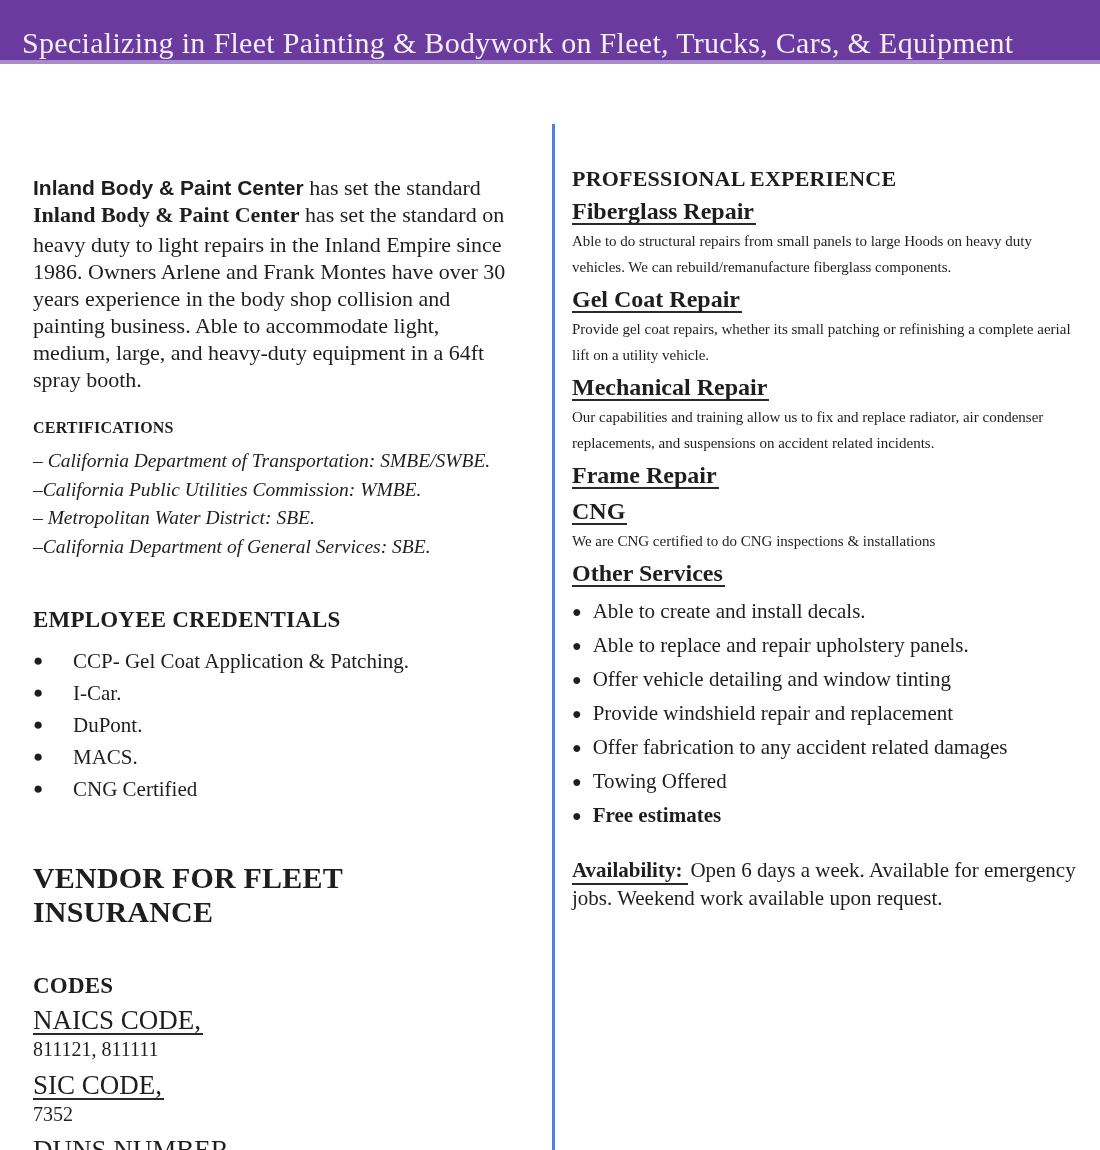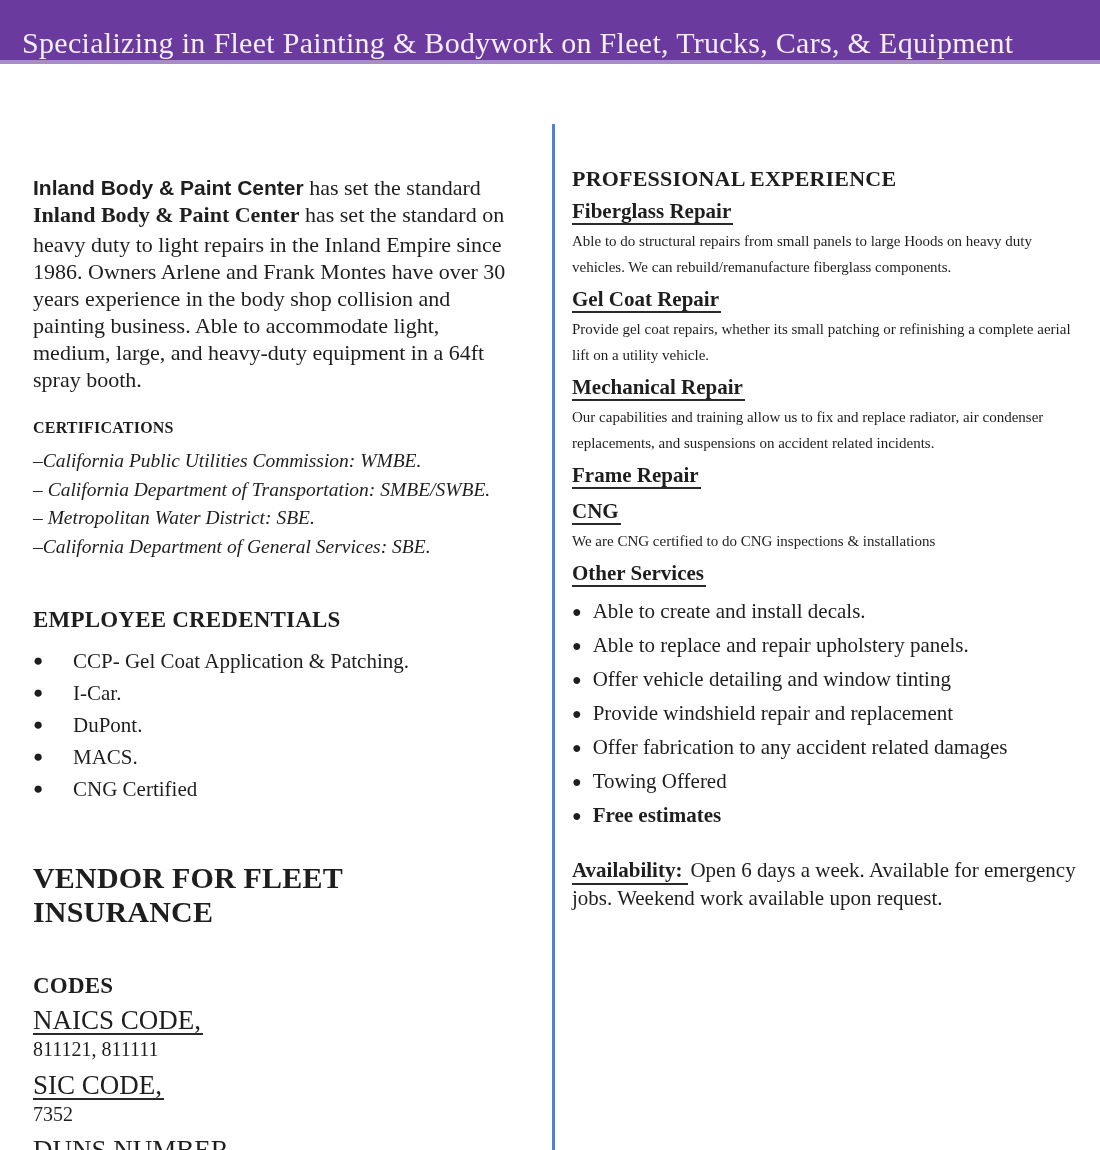--- a/index.html
+++ b/index.html
@@ -38,21 +38,21 @@
   .h-vendor{font-size:30px;margin-top:56px;}
   .h-codes{font-size:23px;margin-top:44px;}
   .codes-list{margin-top:8px;}
   .code-entry{margin-bottom:9px;}
   .code-label{display:inline-block;font-size:27px;line-height:26px;border-bottom:2px solid #2a2a2a;padding-right:2px;}
   .code-value{font-size:20px;line-height:27px;margin-top:1px;}
   
   .h-right{font-size:22px;font-weight:bold;margin:0;letter-spacing:.2px;}
   .section{margin-top:7px;}
   .section-title{
-    display:inline-block;font-weight:bold;font-size:21px;line-height:24px;
+    display:inline-block;font-weight:bold;font-size:24px;line-height:24px;
     border-bottom:2px solid #2a2a2a;padding-right:2px;margin-bottom:3px;
   }
   .section-body{font-size:15px;line-height:26px;margin:0;}
   .svc-list{margin-top:4px;}
   .svc-item{display:flex;font-size:21px;line-height:25px;margin-top:9px;}
   .svc-bullet{font-size:16px;margin-right:11px;line-height:25px;}
   .svc-bold{font-weight:bold;}
   .availability{font-size:21px;line-height:26px;margin-top:29px;}
   .availability-label{
     display:inline-block;font-weight:bold;border-bottom:2px solid #2a2a2a;
@@ -73,22 +73,22 @@
     <div class="col-left">
 
       <p class="intro">
         <span class="brand-sans">Inland Body &amp; Paint Center</span><span> has set the standard</span><br>
         <span class="brand-serif">Inland Body &amp; Paint Center</span><span> has set the standard on</span>
       </p>
       <p class="intro-body">heavy duty to light repairs in the Inland Empire since 1986. Owners Arlene and Frank Montes have over 30 years experience in the body shop collision and painting business. Able to accommodate light, medium, large, and heavy-duty equipment in a 64ft spray booth.</p>
 
       <h2 class="h-left h-certs">CERTIFICATIONS</h2>
       <div class="cert-list">
+        <div class="cert-item">– California Department of Transportation: SMBE/SWBE.</div>
         <div class="cert-item">–California Public Utilities Commission: WMBE.</div>
-        <div class="cert-item">– California Department of Transportation: SMBE/SWBE.</div>
         <div class="cert-item">– Metropolitan Water District: SBE.</div>
         <div class="cert-item">–California Department of General Services: SBE.</div>
       </div>
 
       <h2 class="h-left h-creds">EMPLOYEE CREDENTIALS</h2>
       <div class="cred-list">
         <div class="cred-item">
           <span class="cred-bullet">●</span>
           <span>CCP- Gel Coat Application &amp; Patching.</span>
         </div>

